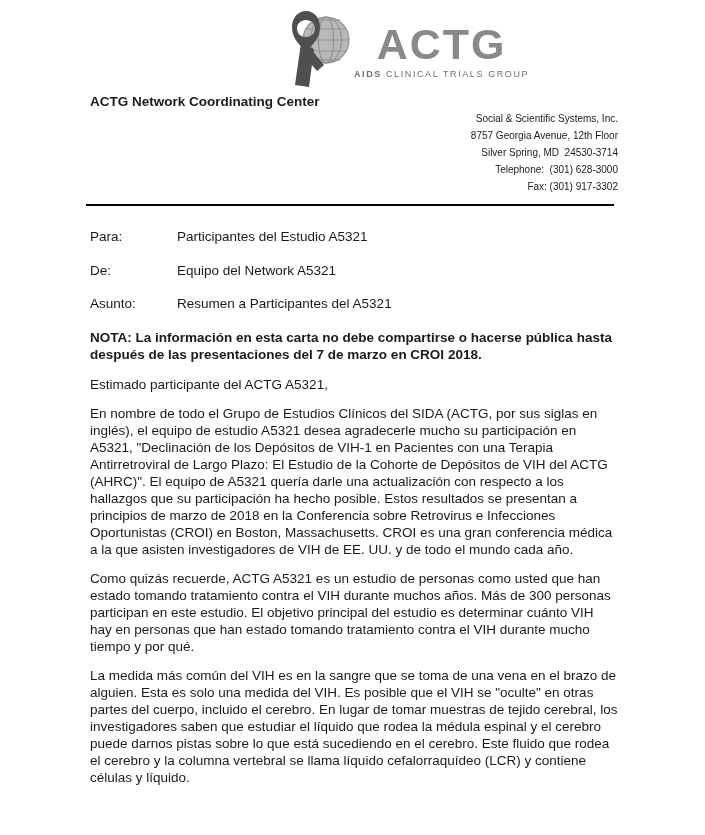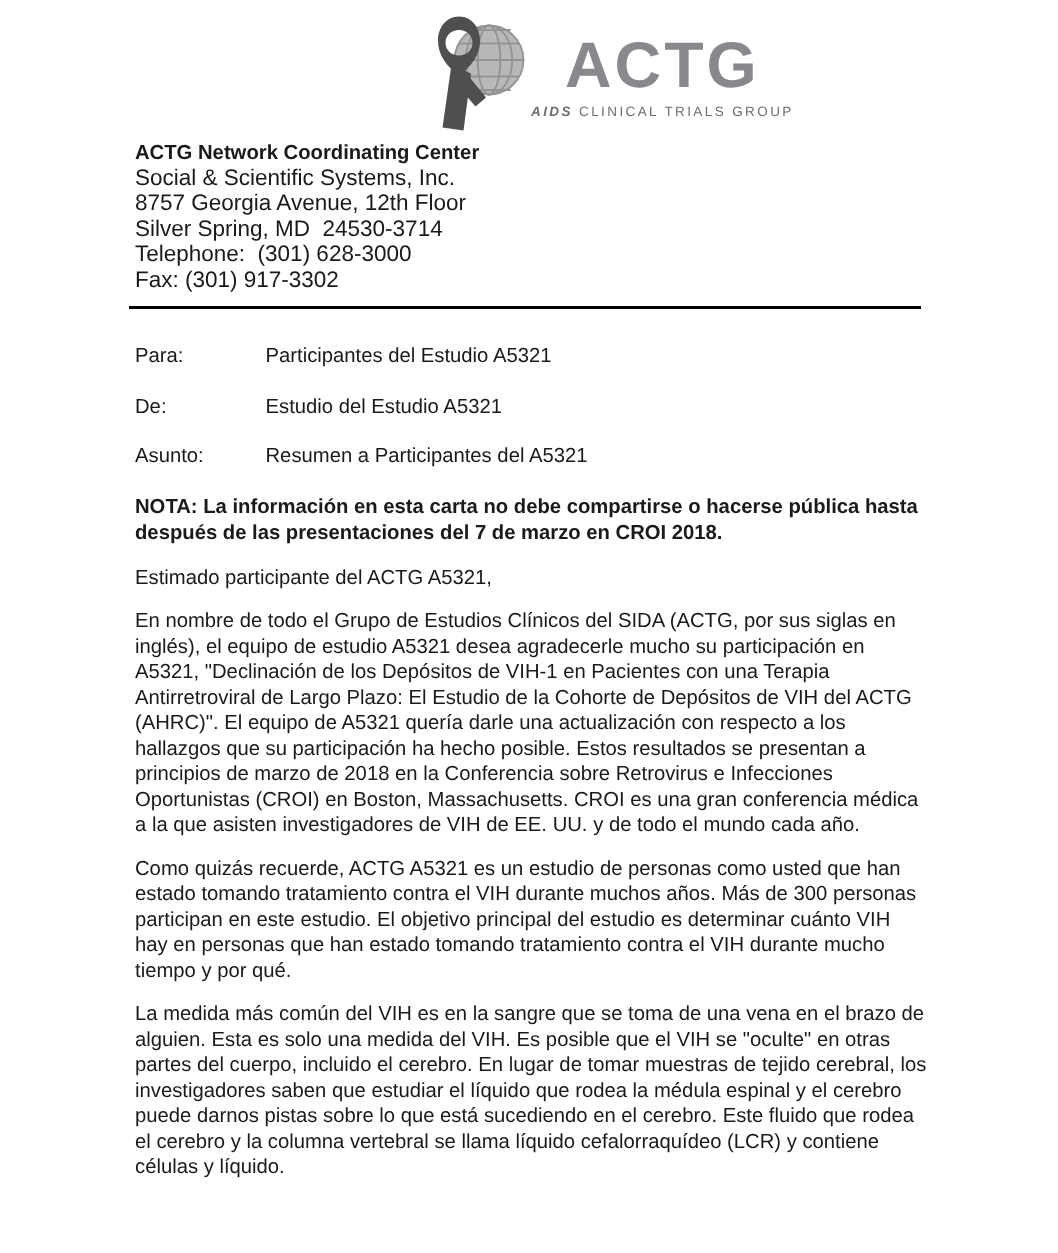--- a/index.html
+++ b/index.html
@@ -10,25 +10,25 @@
   
   .logo{position:absolute;top:10px;left:292px;display:flex;align-items:flex-start;}
   .logo-icon{flex:0 0 auto;}
   .logo-text{margin-left:4px;margin-top:13px;text-align:center;}
   .logo-acronym{
     font-size:43px;line-height:1;font-weight:bold;color:#88898c;letter-spacing:2px;
   }
   .logo-tagline{
     margin-top:3px;font-size:9px;color:#6d6e71;letter-spacing:1.6px;white-space:nowrap;
   }
-  .logo-tagline .tag-bold{font-weight:bold;font-style:italic;}
+  .logo-tagline .tag-bold{font-weight:bold;}
   
   .content{position:absolute;top:93px;left:90px;width:528px;}
   .org-name{font-size:13.5px;font-weight:bold;line-height:17px;}
-  .addr-line{font-size:15px;line-height:17px;white-space:pre-wrap;}
+  .addr-line{font-size:10px;line-height:17px;white-space:pre-wrap;text-align:right;}
   .divider{border:none;border-top:2px solid #000000;margin:9px 0 0 -4px;width:528px;}
   
   .memo{margin-top:22px;}
   .memo-row{display:flex;margin-bottom:16.5px;font-size:13.5px;line-height:17px;}
   .memo-label{width:87px;flex:0 0 auto;}
   .memo-value{flex:1 1 auto;}
   
   .note{font-size:13.5px;font-weight:bold;line-height:17px;margin-top:0;}
   .salutation{font-size:13.5px;line-height:17px;margin-top:13px;}
   .para{font-size:13.5px;line-height:17px;margin-top:12px;white-space:pre-wrap;}
@@ -78,21 +78,21 @@
 
     <hr class="divider">
 
     <div class="memo">
       <div class="memo-row">
         <span class="memo-label">Para:</span>
         <span class="memo-value">Participantes del Estudio A5321</span>
       </div>
       <div class="memo-row">
         <span class="memo-label">De:</span>
-        <span class="memo-value">Estudio del Estudio A5321</span>
+        <span class="memo-value">Equipo del Network A5321</span>
       </div>
       <div class="memo-row">
         <span class="memo-label">Asunto:</span>
         <span class="memo-value">Resumen a Participantes del A5321</span>
       </div>
     </div>
 
     <div class="note">NOTA: La información en esta carta no debe compartirse o hacerse pública hasta después de las presentaciones del 7 de marzo en CROI 2018.</div>
 
     <div class="salutation">Estimado participante del ACTG A5321,</div>

